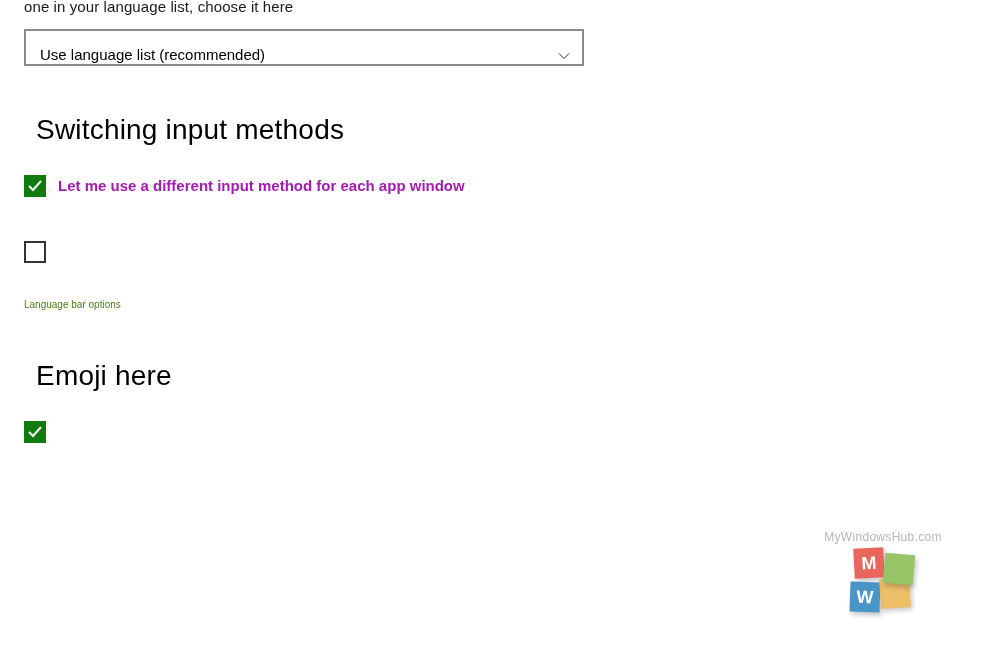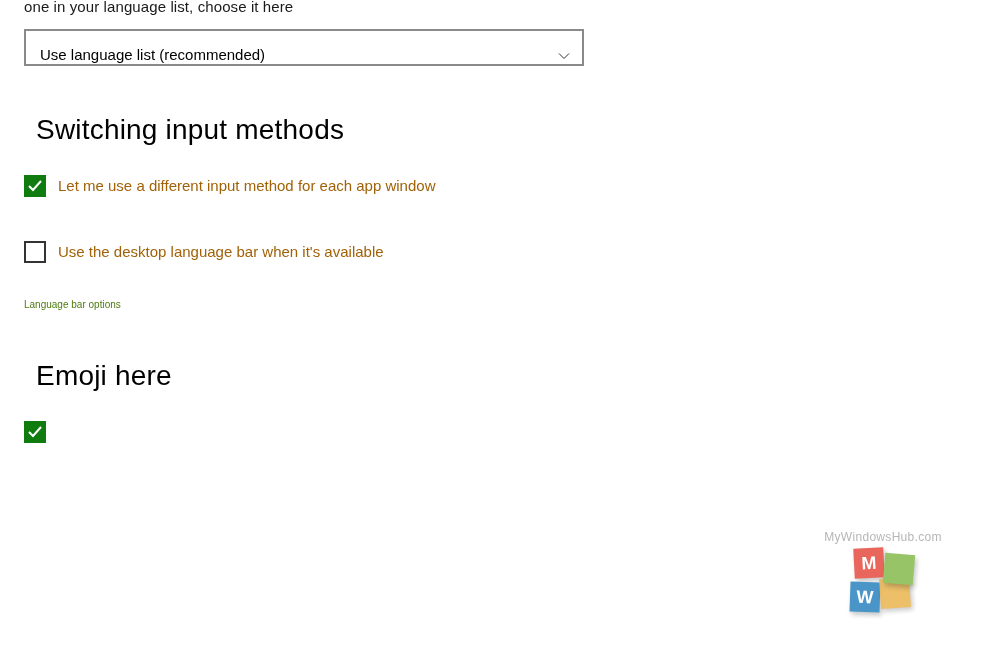--- a/index.html
+++ b/index.html
@@ -66,24 +66,25 @@
       align-items: center;
       justify-content: center;
       margin-top: 1px;
     }
     .checkbox.checked {
       background: #107c10;
       border-color: #107c10;
     }
     .checkbox-label {
       font-size: 15px;
-      color: #a16207;
+      color: #a21caf;
       line-height: 1.5;
       cursor: pointer;
       padding-top: 1px;
+      font-weight: bold;
     }
     .link {
       display: inline-block;
       color: #4d7c0f;
       font-size: 10px;
       margin-top: 36px;
       cursor: pointer;
       text-decoration: none;
     }
     .watermark {
@@ -151,21 +152,20 @@
   <div class="checkbox checked">
     <svg viewBox="0 0 16 16" width="16" height="16">
         <path d="M2 8 L6 12 L14 3" fill="none" stroke="#fff" stroke-width="2"></path>
       </svg>
   </div>
   <label class="checkbox-label">Let me use a different input method for each app window</label>
 </div>
 
 <div class="checkbox-row" style="margin-top:42px;">
   <div class="checkbox"></div>
-  <label class="checkbox-label">Use the desktop language bar when it's available</label>
 </div>
 
 <a class="link">Language bar options</a>
 
 <h2 class="section-heading">Emoji here</h2>
 
 <div class="checkbox-row">
   <div class="checkbox checked">
     <svg viewBox="0 0 16 16" width="16" height="16">
         <path d="M2 8 L6 12 L14 3" fill="none" stroke="#fff" stroke-width="2"></path>

